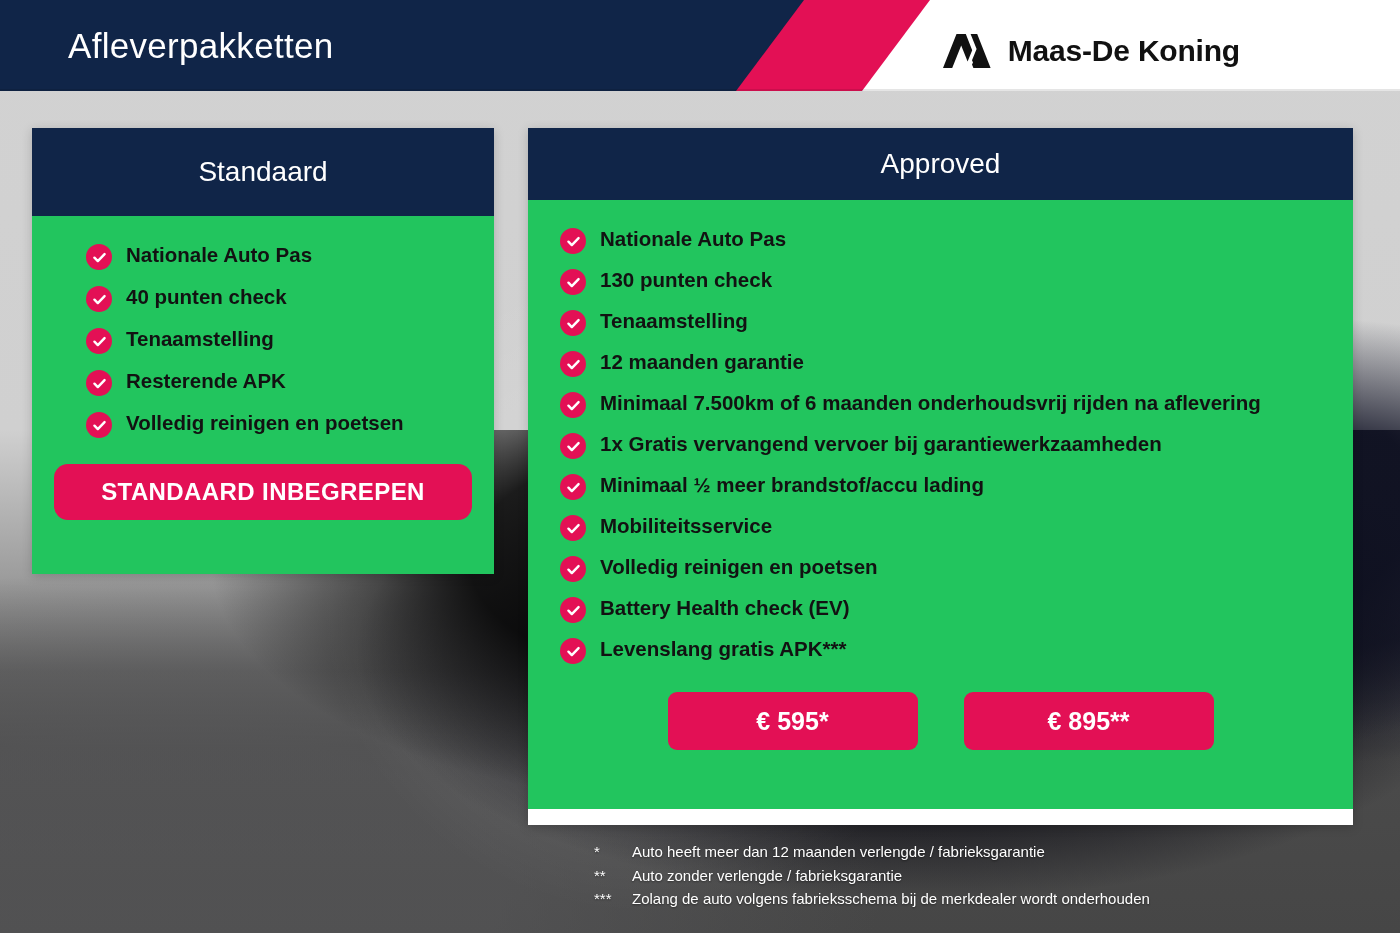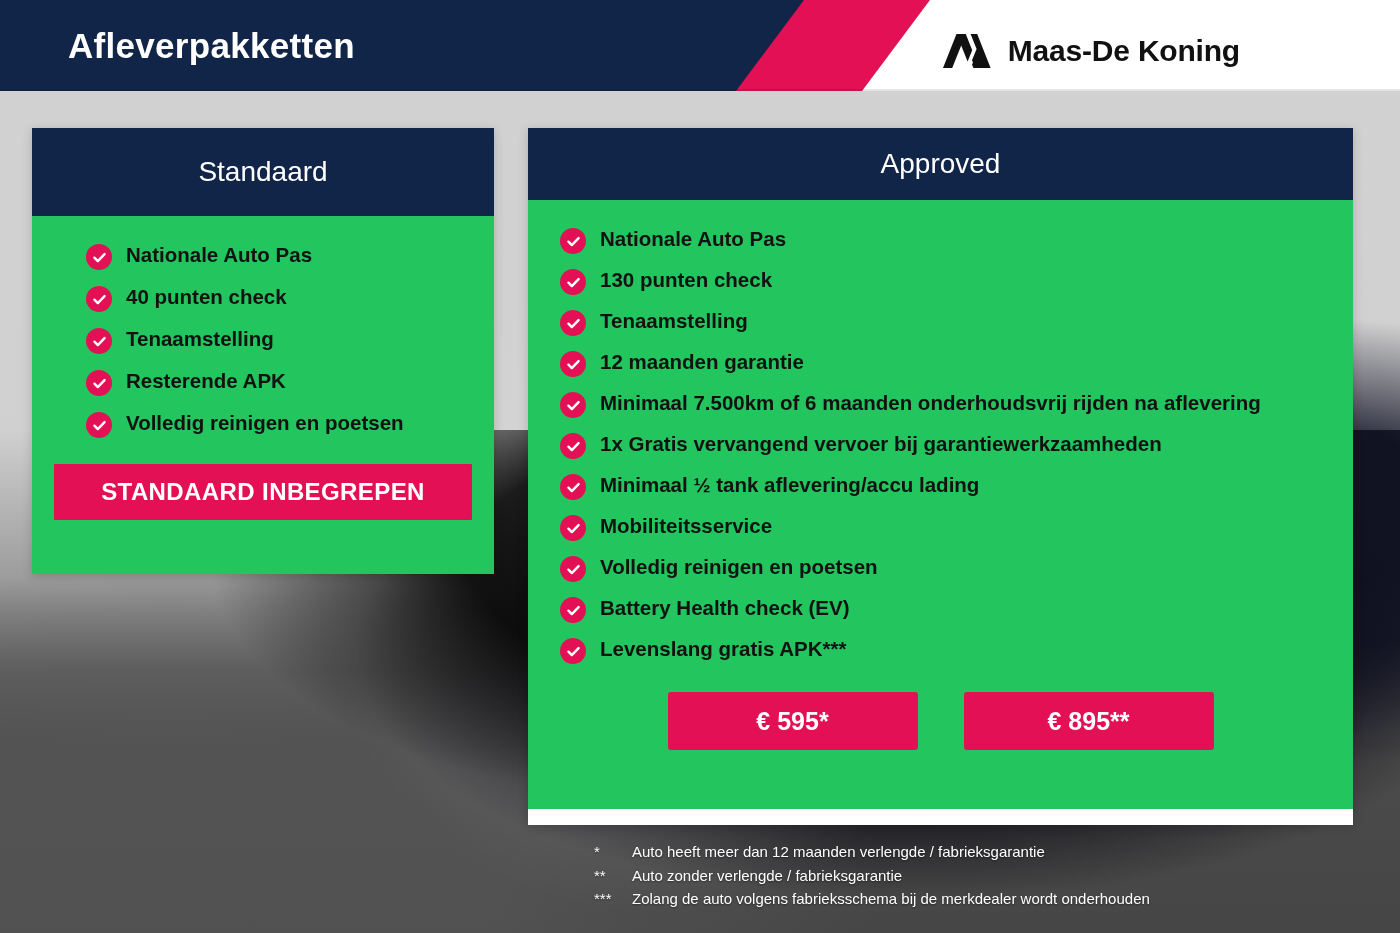--- a/index.html
+++ b/index.html
@@ -41,21 +41,21 @@
     clip-path:polygon(0 0, 830px 0, 762px 91px, 0 91px);
   }
   .header-pink{
     position:absolute; left:700px; top:0; width:230px; height:91px;
     background:#e31055;
     clip-path:polygon(104px 0, 230px 0, 162px 91px, 36px 91px);
   }
   .header-title{
     position:absolute; left:68px; top:0; height:91px;
     display:flex; align-items:center;
-    color:#ffffff; font-size:35px; font-weight:bold; letter-spacing:.3px;
+    color:#ffffff; font-size:35px; font-weight:normal; letter-spacing:.3px;
   }
   .brand{
     position:absolute; right:160px; top:0; height:102px;
     display:flex; align-items:center; gap:17px;
   }
   .brand-mark{ width:48px; height:34px; display:block; }
   .brand-name{
     color:#111111; font-size:30px; font-weight:bold; letter-spacing:-.2px;
     white-space:nowrap;
   }
@@ -113,33 +113,33 @@
   #list-approved{ margin-left:554px; }
   #list-approved li{ margin-bottom:13px; font-size:20.5px; }
   #list-approved .check{ margin-top:2px; }
   #card-approved ul.features{ margin-left:0; }
   #card-approved #list-approved{ margin-left:32px; }
 
   
   .btn-included{
     margin:26px 0 0 22px;
     width:418px; height:56px;
-    background:#e31055; border:none; border-radius:1px;
+    background:#e31055; border:none; border-radius:14px;
     color:#ffffff; font-family:inherit; font-size:24px; font-weight:bold;
     letter-spacing:.4px;
     display:flex; align-items:center; justify-content:center;
     cursor:pointer;
   }
   .price-row{
     display:flex; justify-content:center; gap:46px;
     margin-top:28px;
   }
   .btn-price{
     width:250px; height:58px;
-    background:#e31055; border:none; border-radius:3px;
+    background:#e31055; border:none; border-radius:9px;
     color:#ffffff; font-family:inherit; font-size:25px; font-weight:bold;
     display:flex; align-items:center; justify-content:center;
     cursor:pointer;
   }
 
   
   .footnotes{
     position:absolute; left:594px; top:840px; width:760px;
     z-index:12;
   }
@@ -274,21 +274,21 @@
               </svg>
             </span>
             <span class="feat-text">1x Gratis vervangend vervoer bij garantiewerkzaamheden</span>
           </li>
           <li>
             <span class="check">
               <svg viewBox="0 0 16 16" aria-hidden="true">
                 <path d="M2.6 8.2 L6.2 11.8 L13.4 4.4" fill="none" stroke="#ffffff" stroke-width="2.6" stroke-linecap="round" stroke-linejoin="round"></path>
               </svg>
             </span>
-            <span class="feat-text">Minimaal ½ tank aflevering/accu lading</span>
+            <span class="feat-text">Minimaal ½ meer brandstof/accu lading</span>
           </li>
           <li>
             <span class="check">
               <svg viewBox="0 0 16 16" aria-hidden="true">
                 <path d="M2.6 8.2 L6.2 11.8 L13.4 4.4" fill="none" stroke="#ffffff" stroke-width="2.6" stroke-linecap="round" stroke-linejoin="round"></path>
               </svg>
             </span>
             <span class="feat-text">Mobiliteitsservice</span>
           </li>
           <li>

